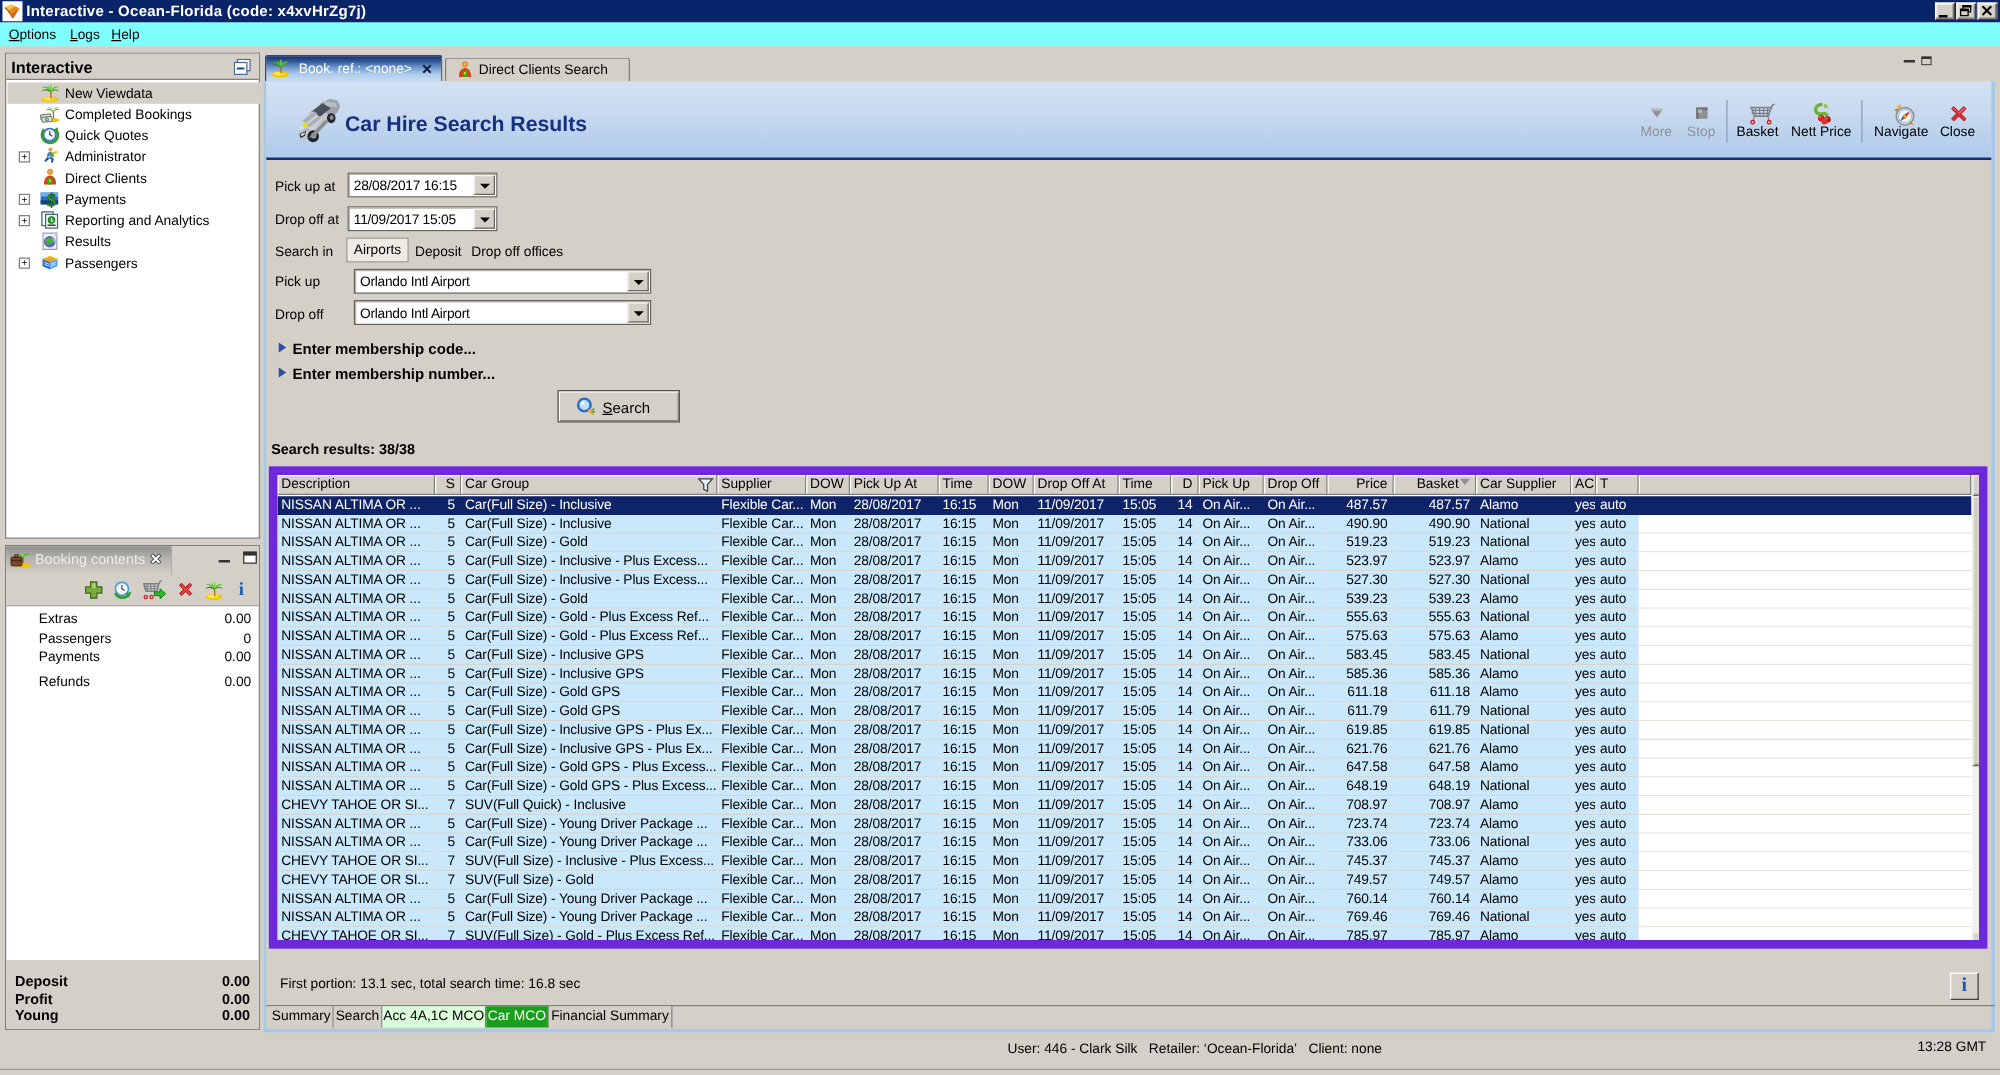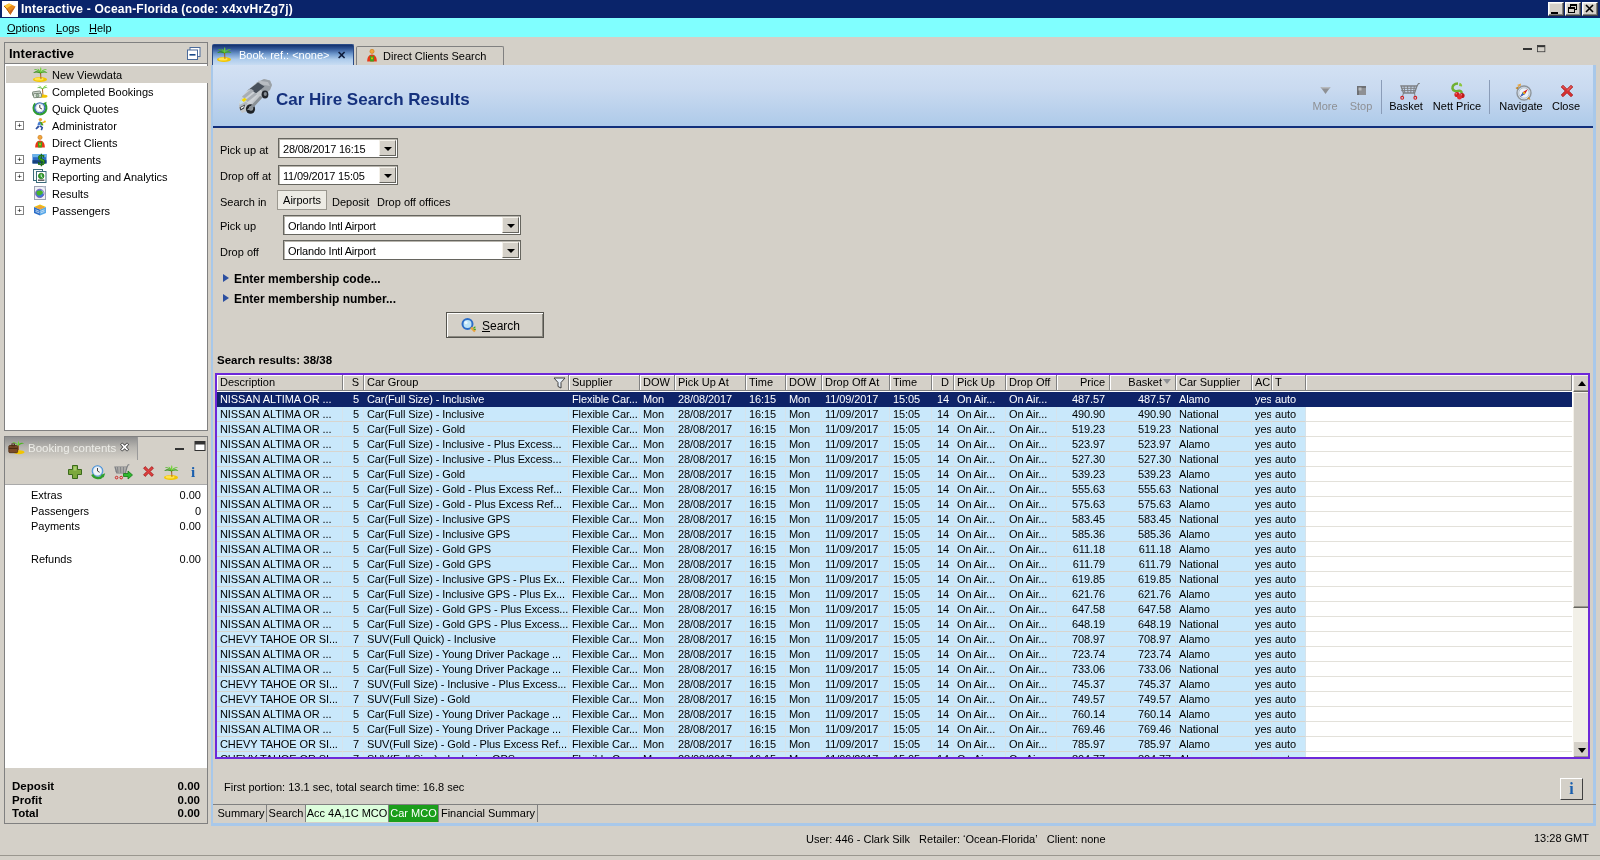--- a/index.html
+++ b/index.html
@@ -57,21 +57,21 @@
 .ddbtn{position:absolute;right:1px;top:1px;width:17px;height:16px;background:#D4D0C8;border:1px solid;border-color:#F4F1EA #66655F #66655F #F4F1EA}
 .ddbtn:after{content:"";position:absolute;left:4px;top:6px;border-left:4px solid transparent;border-right:4px solid transparent;border-top:4px solid #000}
 #sintab{position:absolute;left:64px;top:125px;width:50px;height:20px;background:#EDEBE4;border:1px solid #9a978f;font-size:11px;text-align:center;line-height:18px;color:#000}
 .expander{position:absolute;font-size:12px;font-weight:bold;color:#000}
 .expander:before{content:"";position:absolute;left:-11px;top:2px;border-top:4px solid transparent;border-bottom:4px solid transparent;border-left:6px solid #2B4FA0}
 #searchbtn{position:absolute;left:233px;top:247px;width:98px;height:26px;background:#D4D0C8;border:1px solid #55544E;box-shadow:inset 1px 1px 0 #FFFFFF,inset -1px -1px 0 #8A8880;font-size:12px;color:#000}
 #searchbtn span{position:absolute;left:35px;top:6px}
 #searchbtn svg{position:absolute;left:13px;top:4px}
 
 #reslabel{position:absolute;left:217px;top:354px;font-size:11.5px;font-weight:bold;color:#000}
-#grid{position:absolute;left:215px;top:373px;width:1375px;height:386px;background:#fff;border:2px solid #6d28d9;overflow:hidden}
+#grid{position:absolute;left:215px;top:373px;width:1375px;height:386px;background:#fff;border:7px solid #6d28d9;overflow:hidden}
 .gh{position:absolute;top:0;height:16px;background:#D4D0C8;border-right:1px solid #808080;border-bottom:1px solid #808080;box-shadow:inset 1px 1px 0 #FFFFFF;font-size:11px;color:#000;line-height:15px;white-space:nowrap;overflow:hidden}
 .gh.L{padding-left:3px}
 .gh.R{text-align:right;padding-right:4px}
 .grow{position:absolute;left:0;width:1355px;height:15px;font-size:11px;line-height:14px;color:#000;white-space:nowrap}
 .grow i{position:absolute;top:0;height:15px;font-style:normal;letter-spacing:-0.1px;background:#C9E8FB;border-right:1px solid #D5E3EC;border-bottom:1px solid #D8D5CE;overflow:hidden}
 .grow i.L{padding-left:3px}
 .grow i.R{text-align:right;padding-right:4px}
 .grow .fill{position:absolute;left:1089px;top:0;width:266px;height:15px;background:#fff;border-bottom:1px solid #E3E1DA}
 .grow.sel{background:#0E2368;color:#fff;width:1355px}
 .grow.sel i{background:transparent;border-right-color:transparent;border-bottom-color:#0E2368}
@@ -296,35 +296,35 @@
       <span class="r">0.00</span>
     </div>
 <div class="bcrow" style="top:66.5px">
       <span class="l">Passengers</span>
       <span class="r">0</span>
     </div>
 <div class="bcrow" style="top:82.0px">
       <span class="l">Payments</span>
       <span class="r">0.00</span>
     </div>
-<div class="bcrow" style="top:115px">
+<div class="bcrow" style="top:102px">
       <span class="l">Refunds</span>
       <span class="r">0.00</span>
     </div>
 <div id="bcfoot">
 <div class="bfrow" style="top:12px">
         <span class="l">Deposit</span>
         <span class="r">0.00</span>
       </div>
 <div class="bfrow" style="top:25.5px">
         <span class="l">Profit</span>
         <span class="r">0.00</span>
       </div>
 <div class="bfrow" style="top:39.0px">
-        <span class="l">Total</span>
+        <span class="l">Young</span>
         <span class="r">0.00</span>
       </div>
 </div>
   </div>
 <div id="tab1">
     <span style="position:absolute;left:3px;top:1px"><svg width="16" height="16" viewBox="0 0 16 16">
 <ellipse cx="8" cy="13.5" rx="7" ry="2.4" fill="#F2C500"></ellipse>
 <ellipse cx="7" cy="13" rx="4.5" ry="1.5" fill="#FFE34D"></ellipse>
 <path d="M8.6 13 L7.9 6 L9 6 L9.4 13 Z" fill="#A05A1E"></path>
 <path d="M8.4 6.5 C5.4 4.6 2.6 5.2 1.2 7 C4 5.9 6.4 6.6 8.4 7.6 Z" fill="#2E8C12"></path>

